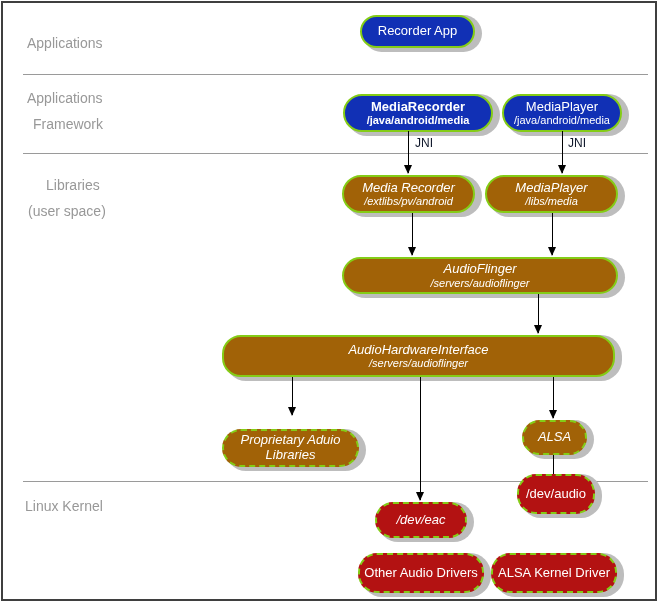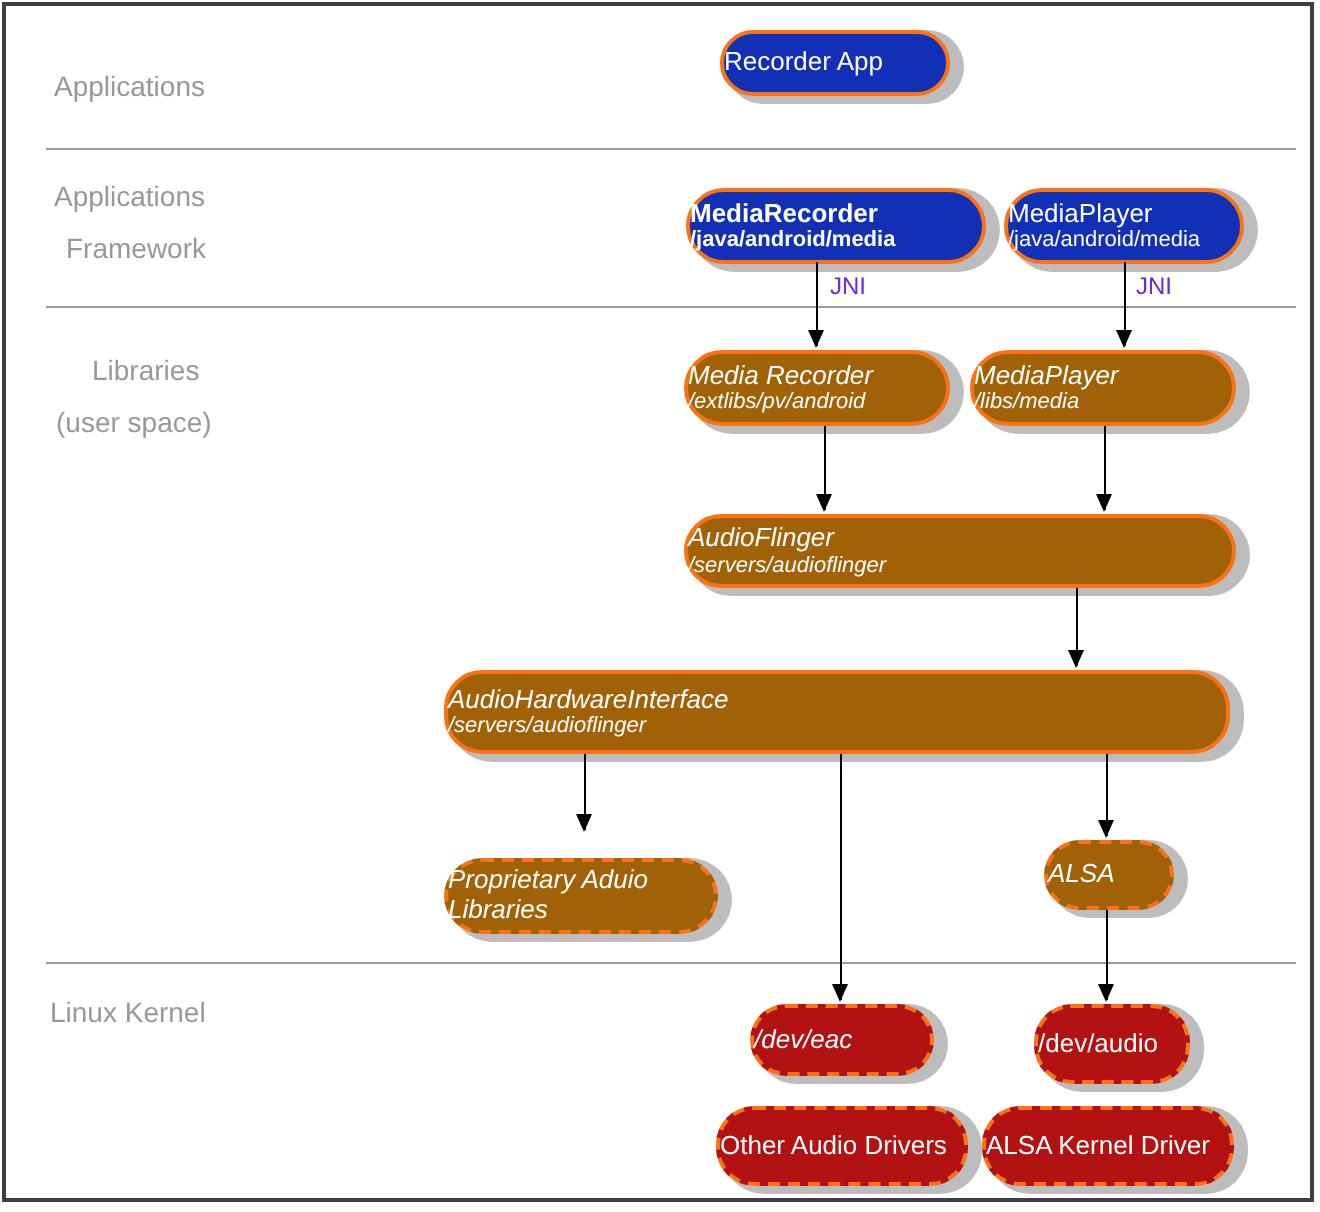--- a/index.html
+++ b/index.html
@@ -34,26 +34,26 @@
   .divider {
     position: absolute;
     left: 23px;
     width: 625px;
     height: 0;
     border-top: 1px solid #9a9a9a;
   }
   .pill {
     position: absolute;
     border-radius: 19px;
-    border: 2px solid #f97316;
+    border: 2px solid #84cc16;
     box-shadow: 5px 2px 0 2px #bdbdbd;
     color: #ffffff;
     display: flex;
     flex-direction: column;
-    align-items: flex-start;
+    align-items: center;
     justify-content: center;
     text-align: center;
     box-sizing: border-box;
     line-height: 1.12;
   }
   .pill.dashed { border-style: dashed; }
   .pill.blue  { background: #1130b5; }
   .pill.green { background: #a16207; font-style: italic; }
   .pill.red   { background: #b31212; }
   .pill .title { font-size: 13px; }
@@ -69,21 +69,21 @@
     bottom: -1px;
     left: -5.5px;
     width: 0;
     height: 0;
     border-left: 4.5px solid transparent;
     border-right: 4.5px solid transparent;
     border-top: 9px solid #000000;
   }
   .jni {
     position: absolute;
-    color: #6d28d9;
+    color: #0f172a;
     font-size: 12px;
   }
 </style>
 </head>
 <body>
 
 <div class="canvas">
   <div class="frame"></div>
 
   <div class="section-label" style="left:27px; top:30px;">Applications</div>
@@ -150,21 +150,21 @@
   </div>
   <div class="pill green dashed" style="left:522px; top:420px; width:65px; height:35px;">
     <span class="title">ALSA</span>
   </div>
 
   <div class="arrow" style="left:553px; top:455px; height:45px;"></div>
 
   <div class="pill red dashed" style="left:375px; top:502px; width:92px; height:36px;font-style:italic;">
     <span class="title">/dev/eac</span>
   </div>
-  <div class="pill red dashed" style="left:517px; top:502px; width:78px; height:40px;">
+  <div class="pill red dashed" style="left:517px; top:474px; width:78px; height:40px;">
     <span class="title">/dev/audio</span>
   </div>
   <div class="pill red dashed" style="left:358px; top:553px; width:126px; height:40px;">
     <span class="title">Other Audio Drivers</span>
   </div>
   <div class="pill red dashed" style="left:491px; top:553px; width:126px; height:40px;">
     <span class="title">ALSA Kernel Driver</span>
   </div>
 </div>
 

